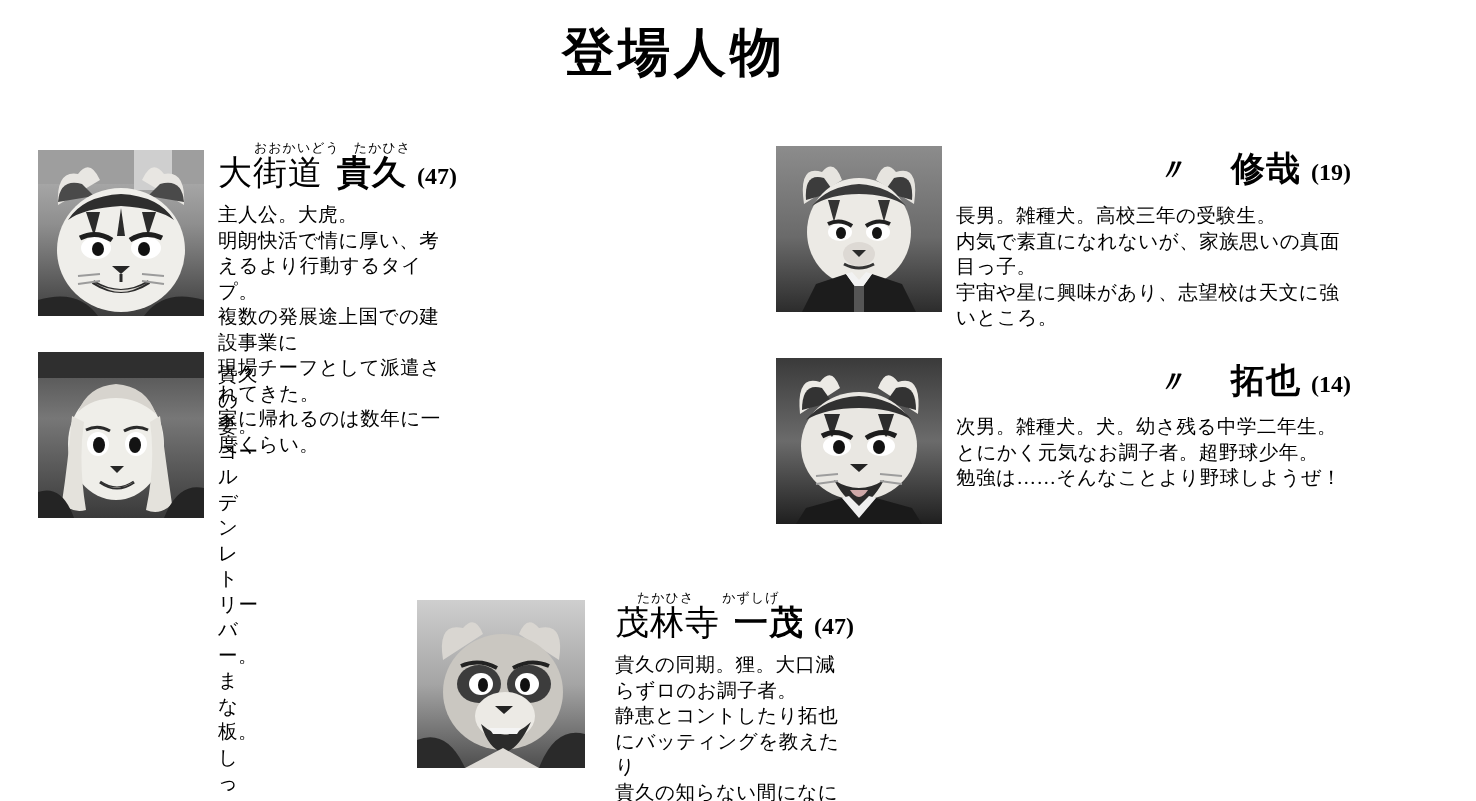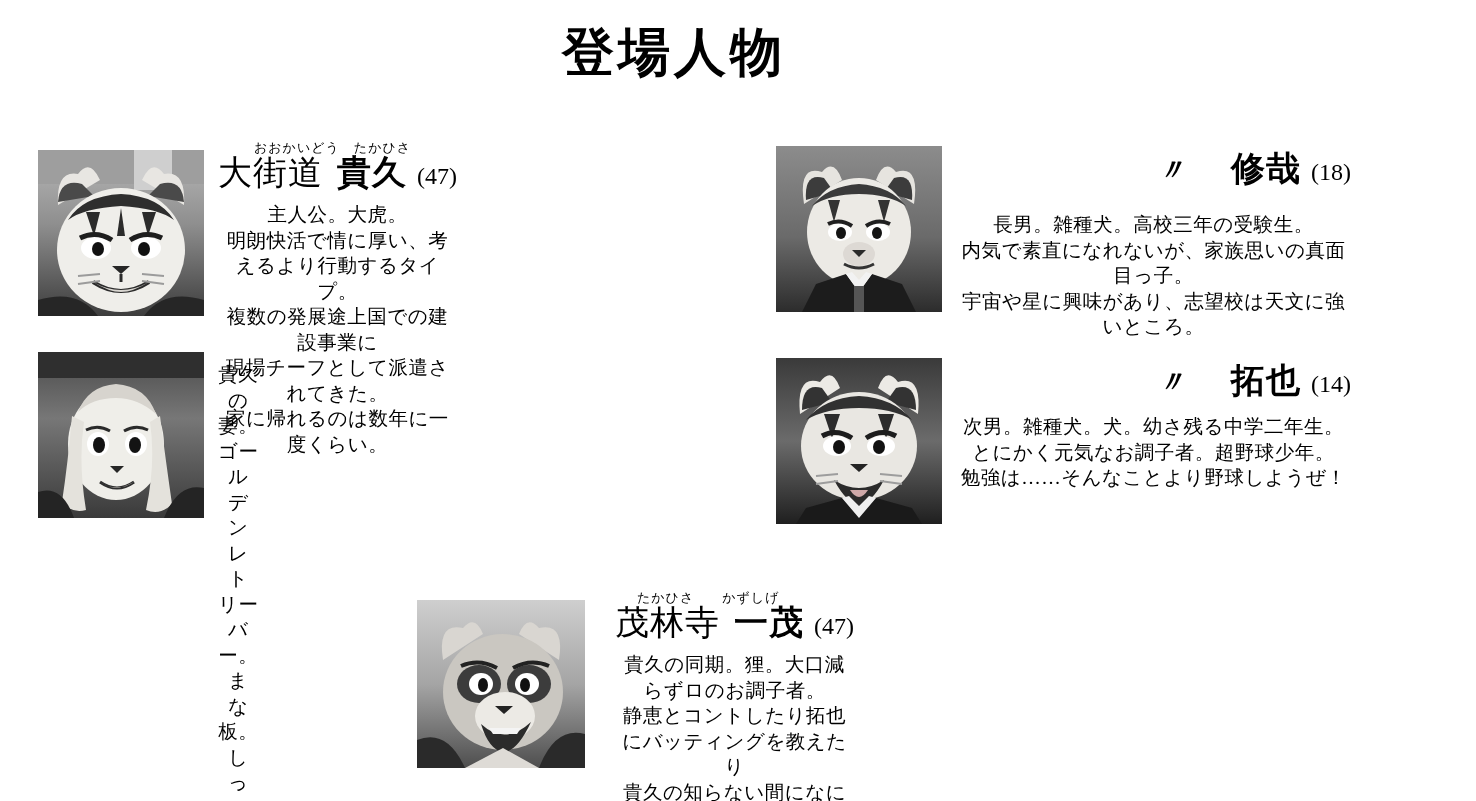--- a/index.html
+++ b/index.html
@@ -39,21 +39,20 @@
     background: #6e6e6e;
     overflow: hidden;
     border: 0;
   }
   .portrait svg { display: block; }
 
   .card-body {
     position: absolute;
     left: 180px;
     top: 0;
-    text-align: center;
   }
 
   .name-line {
     position: relative;
     white-space: nowrap;
     height: 46px;
   }
   .ruby {
     position: absolute;
     top: -11px;
@@ -77,20 +76,21 @@
   .given {
     font-size: 34px;
     font-weight: bold;
     letter-spacing: 1px;
     margin-left: 10px;
   }
   .age {
     font-size: 24px;
     margin-left: 6px;
     letter-spacing: 0px;
+    font-weight: bold;
   }
   .desc {
     margin-top: 6px;
     font-size: 19.5px;
     line-height: 25.5px;
     letter-spacing: 0.5px;
     white-space: pre-line;
     font-family: "Liberation Serif", "DejaVu Serif", serif;
   }
 </style>
@@ -182,23 +182,23 @@
       <path d="M40 138 L70 128 L83 146 L96 128 L126 138 L140 166 L26 166 Z" fill="#1c1c1c"></path>
       <path d="M70 128 L83 146 L96 128 L90 126 L83 134 L76 126 Z" fill="#f2f2f2"></path>
       <rect x="78" y="140" width="10" height="26" fill="#555"></rect>
     </svg>
   </div>
   <div class="card-body">
     <div class="name-line">
       <span class="ruby" style="left:36px;"></span>
       <span class="dittomark" style="margin-left:200px;">〃</span>
       <span class="given" style="margin-left:40px;">修哉</span>
-      <span class="age">(18)</span>
+      <span class="age">(19)</span>
     </div>
-    <div class="desc" style="margin-top:20px;">長男。雑種犬。高校三年の受験生。
+    <div class="desc" style="margin-top:11px;">長男。雑種犬。高校三年の受験生。
 内気で素直になれないが、家族思いの真面目っ子。
 宇宙や星に興味があり、志望校は天文に強いところ。</div>
   </div>
 </div>
 
 <div class="card" style="left:38px; top:352px;">
   <div class="portrait">
     <svg width="166" height="166" viewBox="0 0 166 166" xmlns="http://www.w3.org/2000/svg">
       <defs>
         <linearGradient id="bg3" x1="0" y1="0" x2="0" y2="1">

